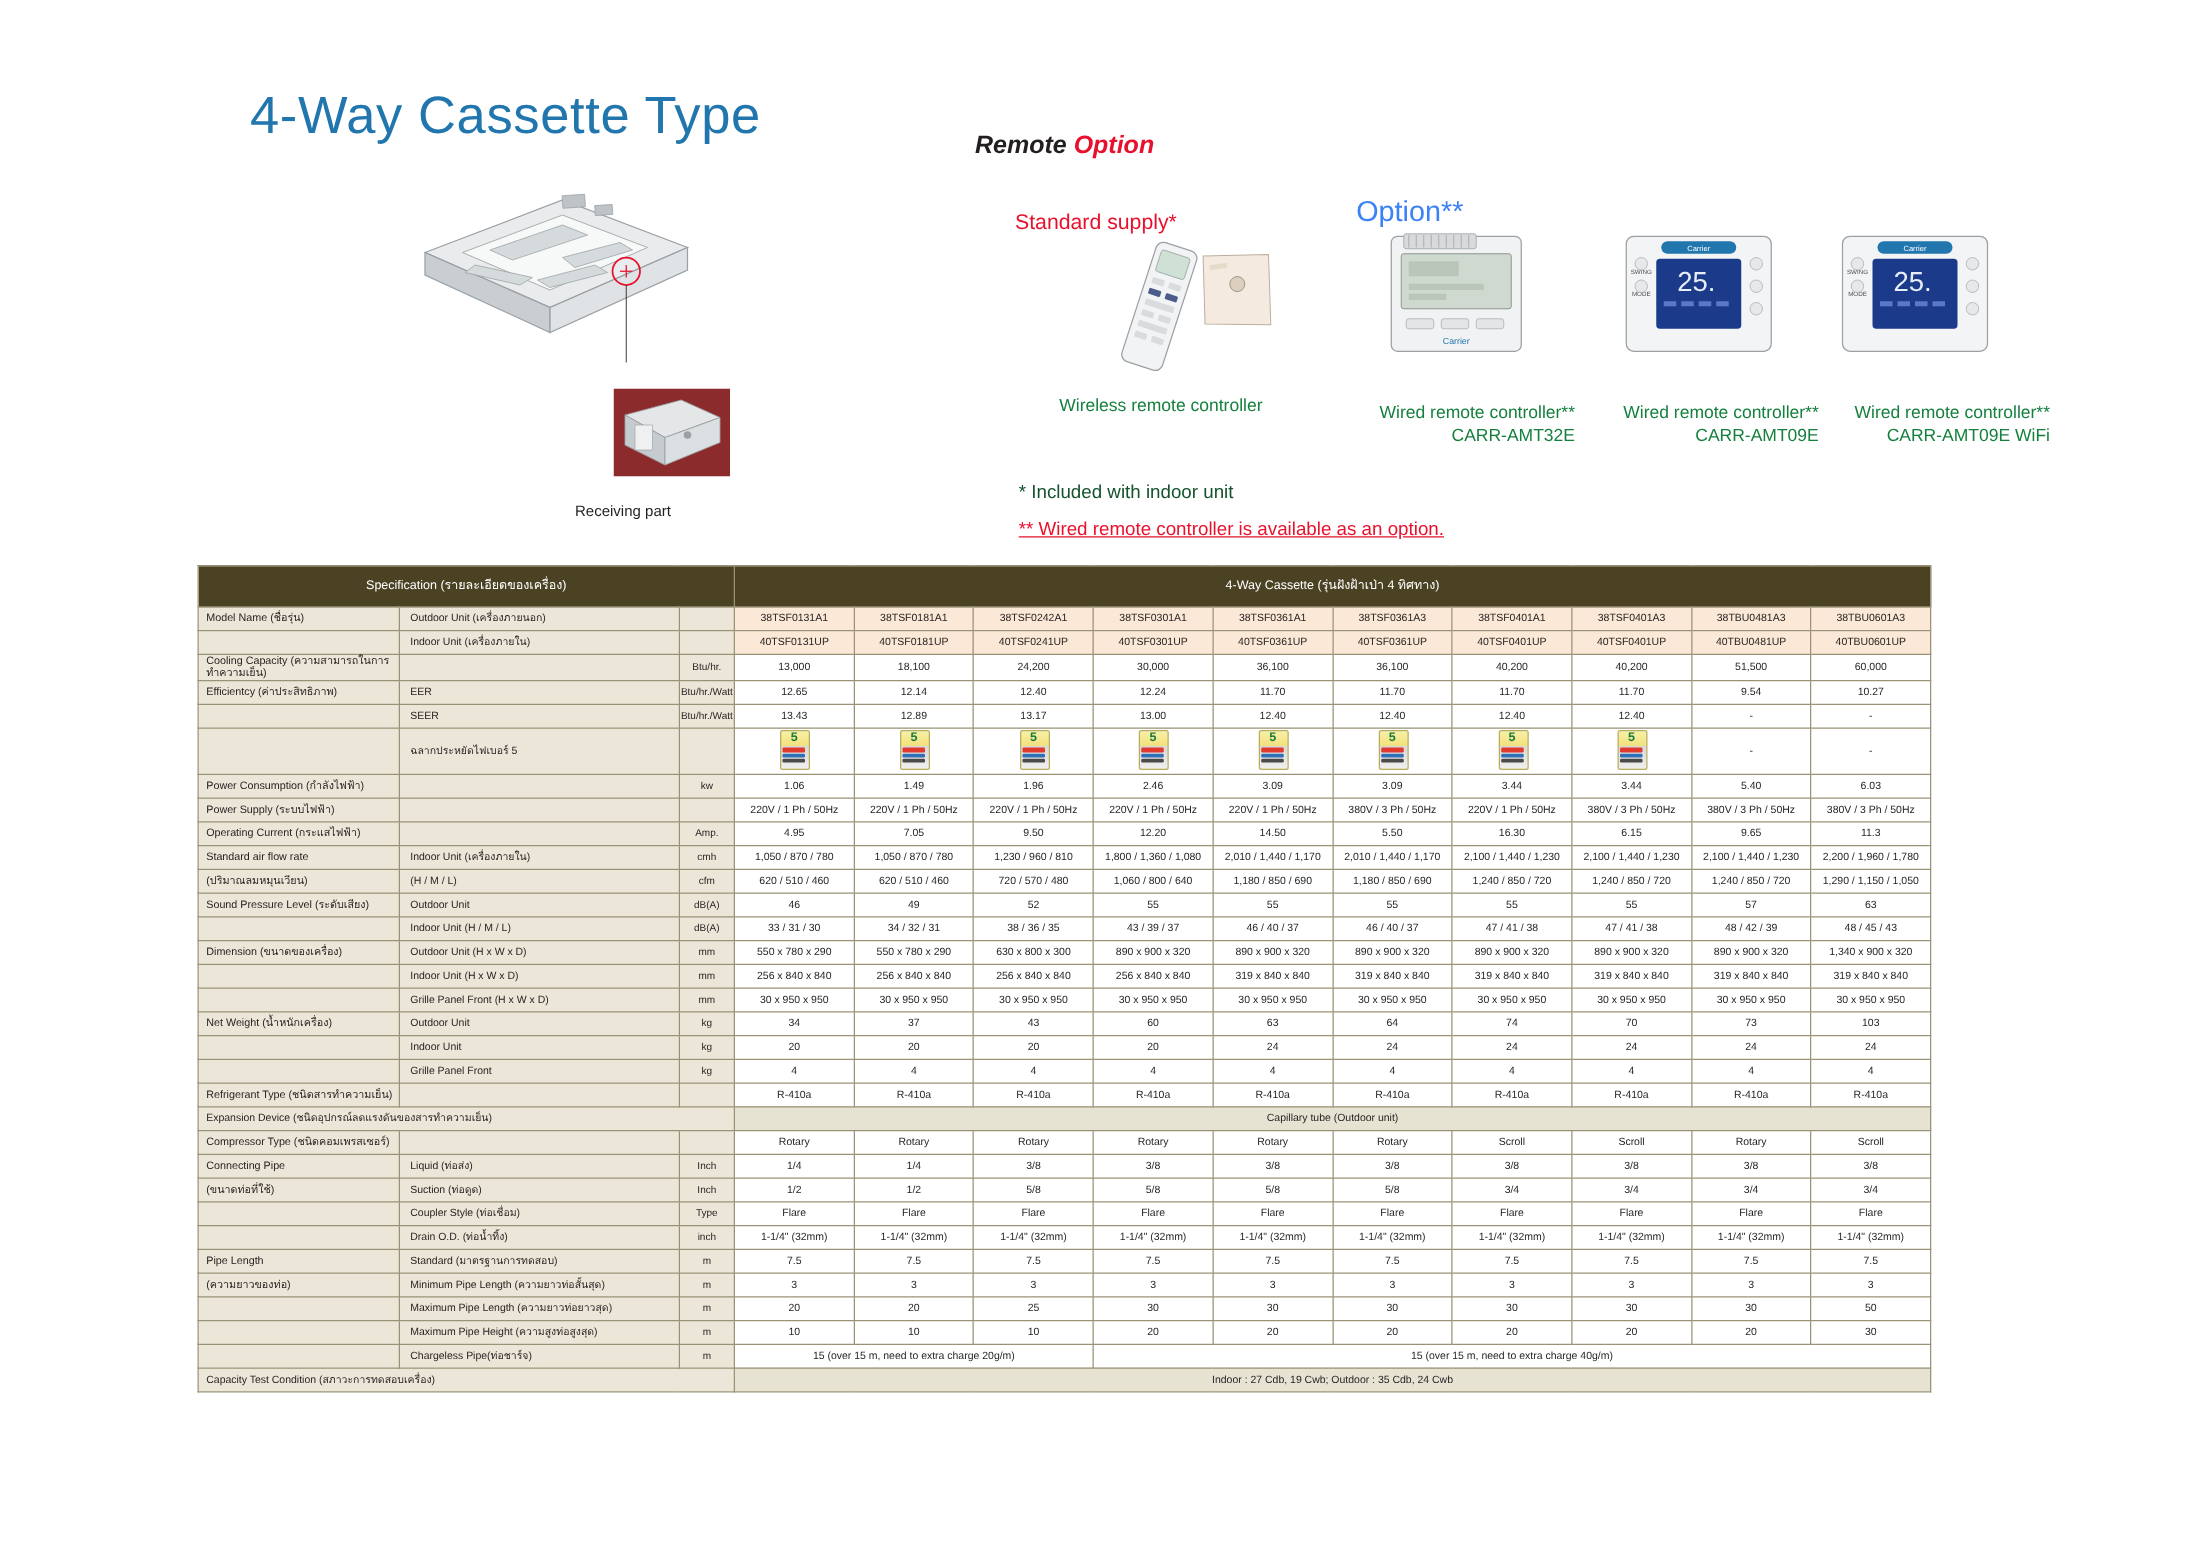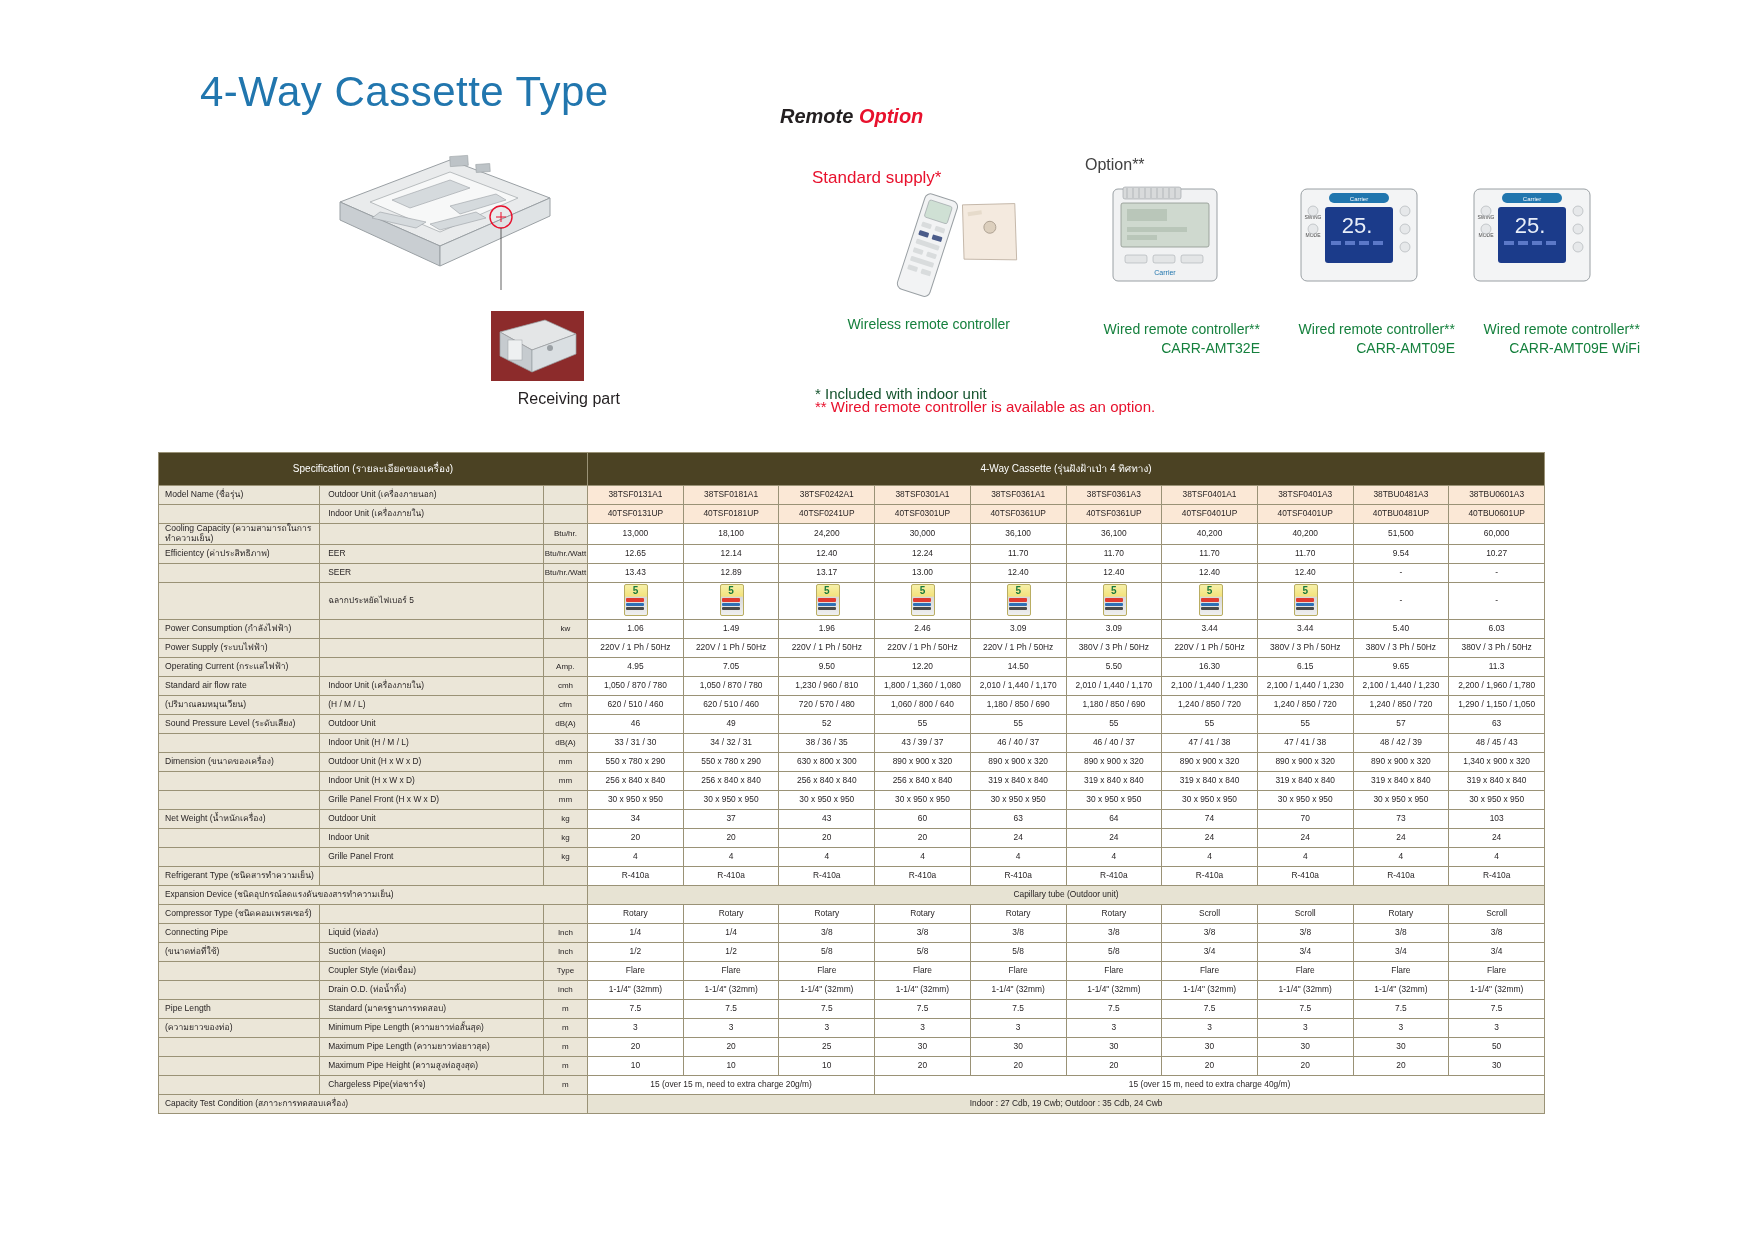--- a/index.html
+++ b/index.html
@@ -16,31 +16,31 @@
     font-size:42px;color:#2176ae;font-weight:normal;letter-spacing:.5px;
   }
   .remote-option{
     position:absolute;left:780px;top:105px;font-size:20px;font-weight:bold;font-style:italic;color:#231f20;
   }
   .remote-option .opt{color:#e8112d;}
   .std-supply{
     position:absolute;left:812px;top:168px;font-size:17px;color:#e8112d;
   }
   .option2{
-    position:absolute;left:1085px;top:156px;font-size:16px;color:#404040;
+    position:absolute;left:1085px;top:156px;font-size:23px;color:#3b82f6;
   }
   .note1{position:absolute;left:815px;top:385px;font-size:15px;color:#14532d;}
-  .note2{position:absolute;left:815px;top:398px;font-size:15px;color:#e8112d;}
+  .note2{position:absolute;left:815px;top:415px;font-size:15px;color:#e8112d;text-decoration:underline;}
 
   .cap{position:absolute;text-align:right;font-size:14px;color:#15803d;line-height:1.35;}
 
   
   .cassette{position:absolute;left:300px;top:150px;width:280px;height:150px;}
   .recv-box{position:absolute;left:490px;top:310px;width:95px;height:72px;}
-  .recv-label{position:absolute;left:460px;top:390px;width:160px;text-align:right;font-size:16px;}
+  .recv-label{position:absolute;left:460px;top:402px;width:160px;text-align:left;font-size:12px;}
 
   
   .rc{position:absolute;}
   .rc-wireless{left:880px;top:192px;}
   .rc-amt32{left:1105px;top:185px;}
   .rc-amt09{left:1295px;top:185px;}
   .rc-amt09w{left:1468px;top:185px;}
 
   
   .tbl{

